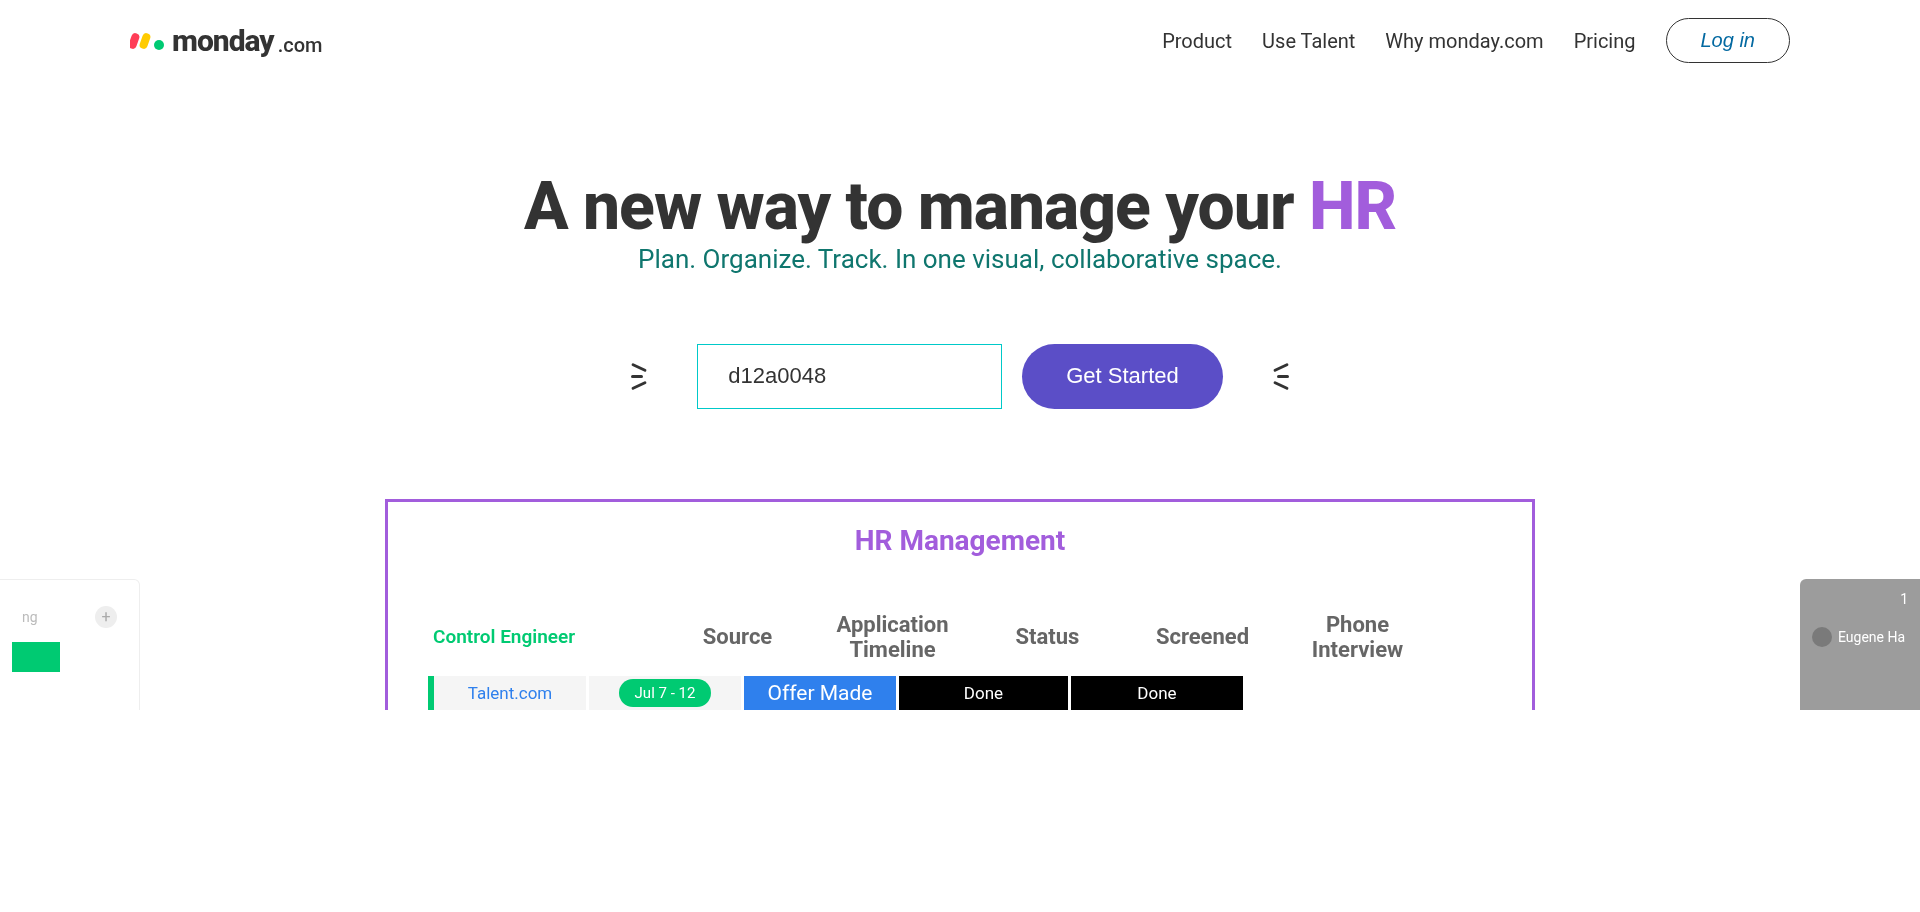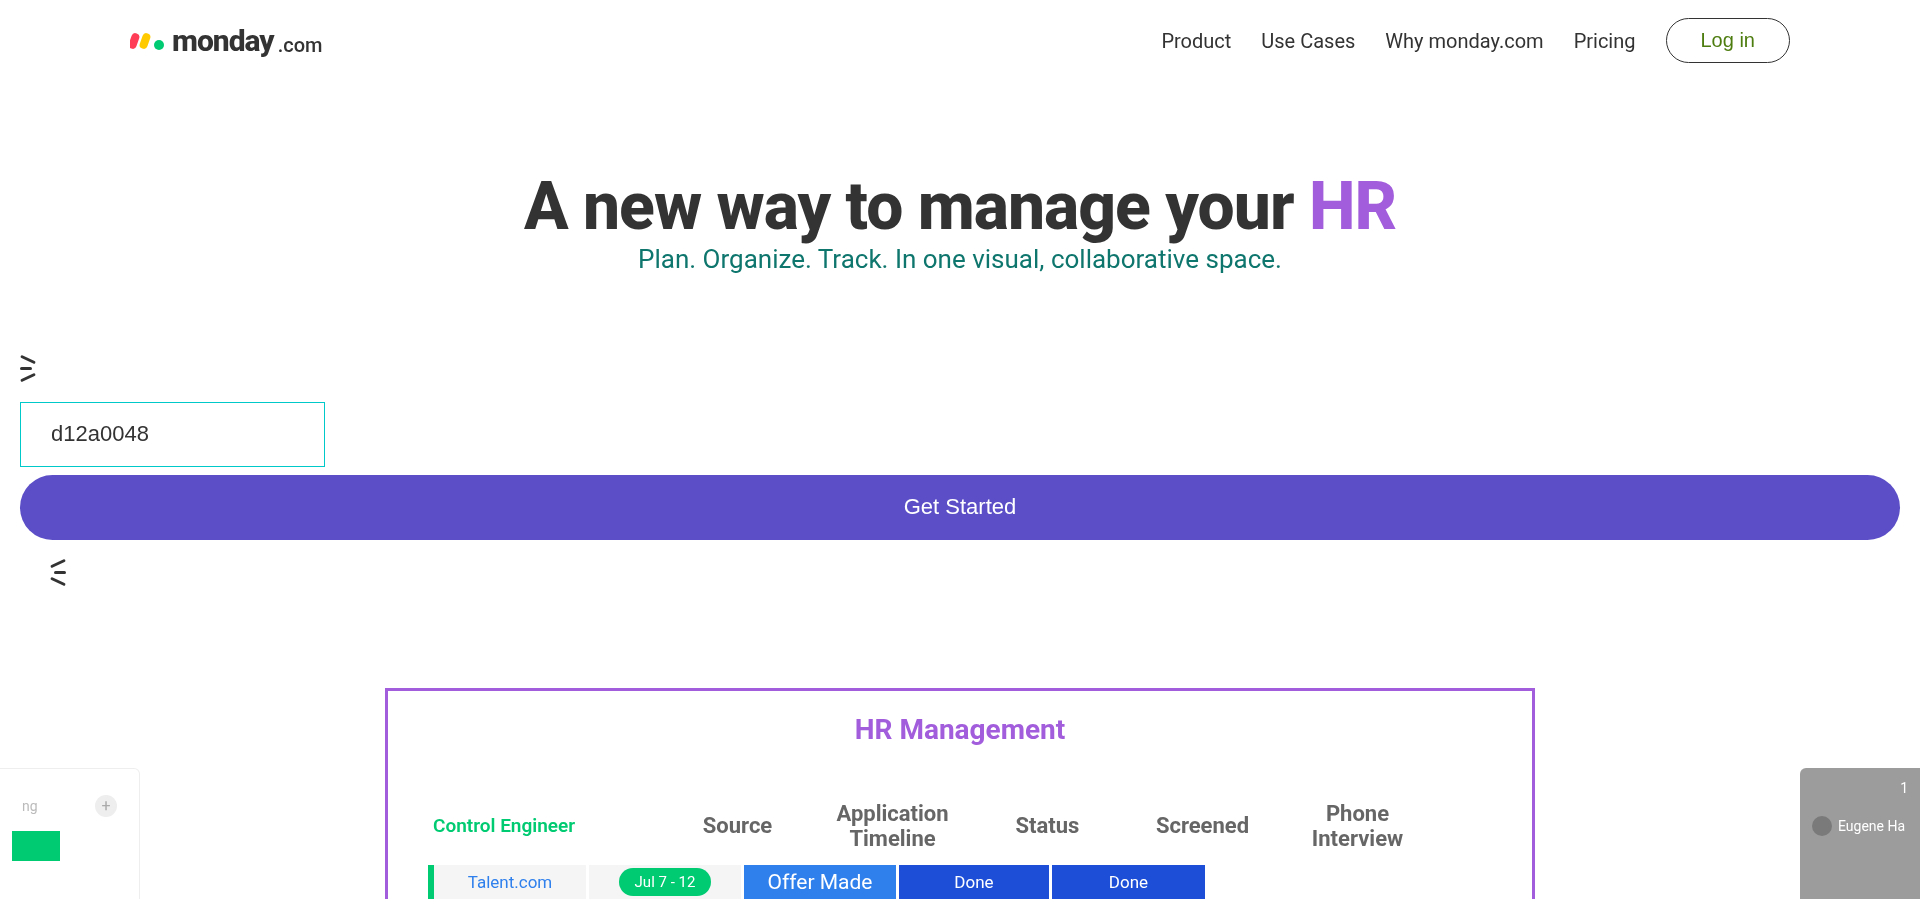--- a/index.html
+++ b/index.html
@@ -44,27 +44,28 @@
       gap: 30px;
     }
     .nav-link {
       font-size: 20px;
       color: #333;
       cursor: pointer;
       font-weight: 400;
     }
     .login-btn {
       font-size: 20px;
-      color: #4d7c0f;
+      color: #0369a1;
       background: #fff;
       border: 1.5px solid #333;
       border-radius: 50px;
       padding: 10px 34px;
       cursor: pointer;
       font-weight: 400;
+      font-style: italic;
     }
     .hero {
       text-align: center;
       padding: 90px 20px 70px;
     }
     .hero-title {
       font-size: 66px;
       font-weight: 800;
       color: #333;
       letter-spacing: -1px;
@@ -73,25 +74,25 @@
     .hero-title-accent {
       color: #a25ddc;
     }
     .hero-subtitle {
       font-size: 26px;
       color: #0f766e;
       font-weight: 400;
     }
     .signup-row {
       display: flex;
-      justify-content: center;
-      gap: 8px;
+      align-items: center;
+      justify-content: center;
+      gap: 20px;
       margin-top: 70px;
       position: relative;
-      flex-direction: column;
     }
     .sparkle-left, .sparkle-right {
       width: 40px;
       height: 50px;
       display: flex;
       flex-direction: column;
       justify-content: center;
       gap: 6px;
     }
     .sparkle-left { align-items: flex-end; transform: scaleX(-1); margin-right: 6px;}
@@ -284,22 +285,22 @@
       width: 155px;
       background: #2f80ed;
       color: #fff;
       display: flex;
       align-items: center;
       justify-content: center;
       font-size: 21px;
       border-right: 3px solid #fff;
     }
     .cell-done {
-      width: 153px;
-      background: #1d4ed8;
+      width: 172px;
+      background: #000000;
       color: #fff;
       display: flex;
       align-items: center;
       justify-content: center;
       font-size: 17px;
       border-right: 3px solid #fff;
     }
     .cell-done:last-child { border-right: none; }
   </style>
 </head>
@@ -312,21 +313,21 @@
         <rect x="0" y="4" width="8" height="16" rx="4" fill="#ff3d57" transform="rotate(20 4 12)"></rect>
         <rect x="11" y="4" width="8" height="16" rx="4" fill="#ffcb00" transform="rotate(20 15 12)"></rect>
         <circle cx="29" cy="16" r="5" fill="#00ca72"></circle>
       </svg>
     </div>
     <span class="logo-text">monday</span>
     <span class="logo-com">.com</span>
   </div>
   <nav class="nav">
     <span class="nav-link">Product</span>
-    <span class="nav-link">Use Cases</span>
+    <span class="nav-link">Use Talent</span>
     <span class="nav-link">Why monday.com</span>
     <span class="nav-link">Pricing</span>
     <button class="login-btn">Log in</button>
   </nav>
 </header>
 
 <section class="hero">
   <h1 class="hero-title">
     <span>A new way to manage your </span><span class="hero-title-accent">HR</span>
   </h1>

